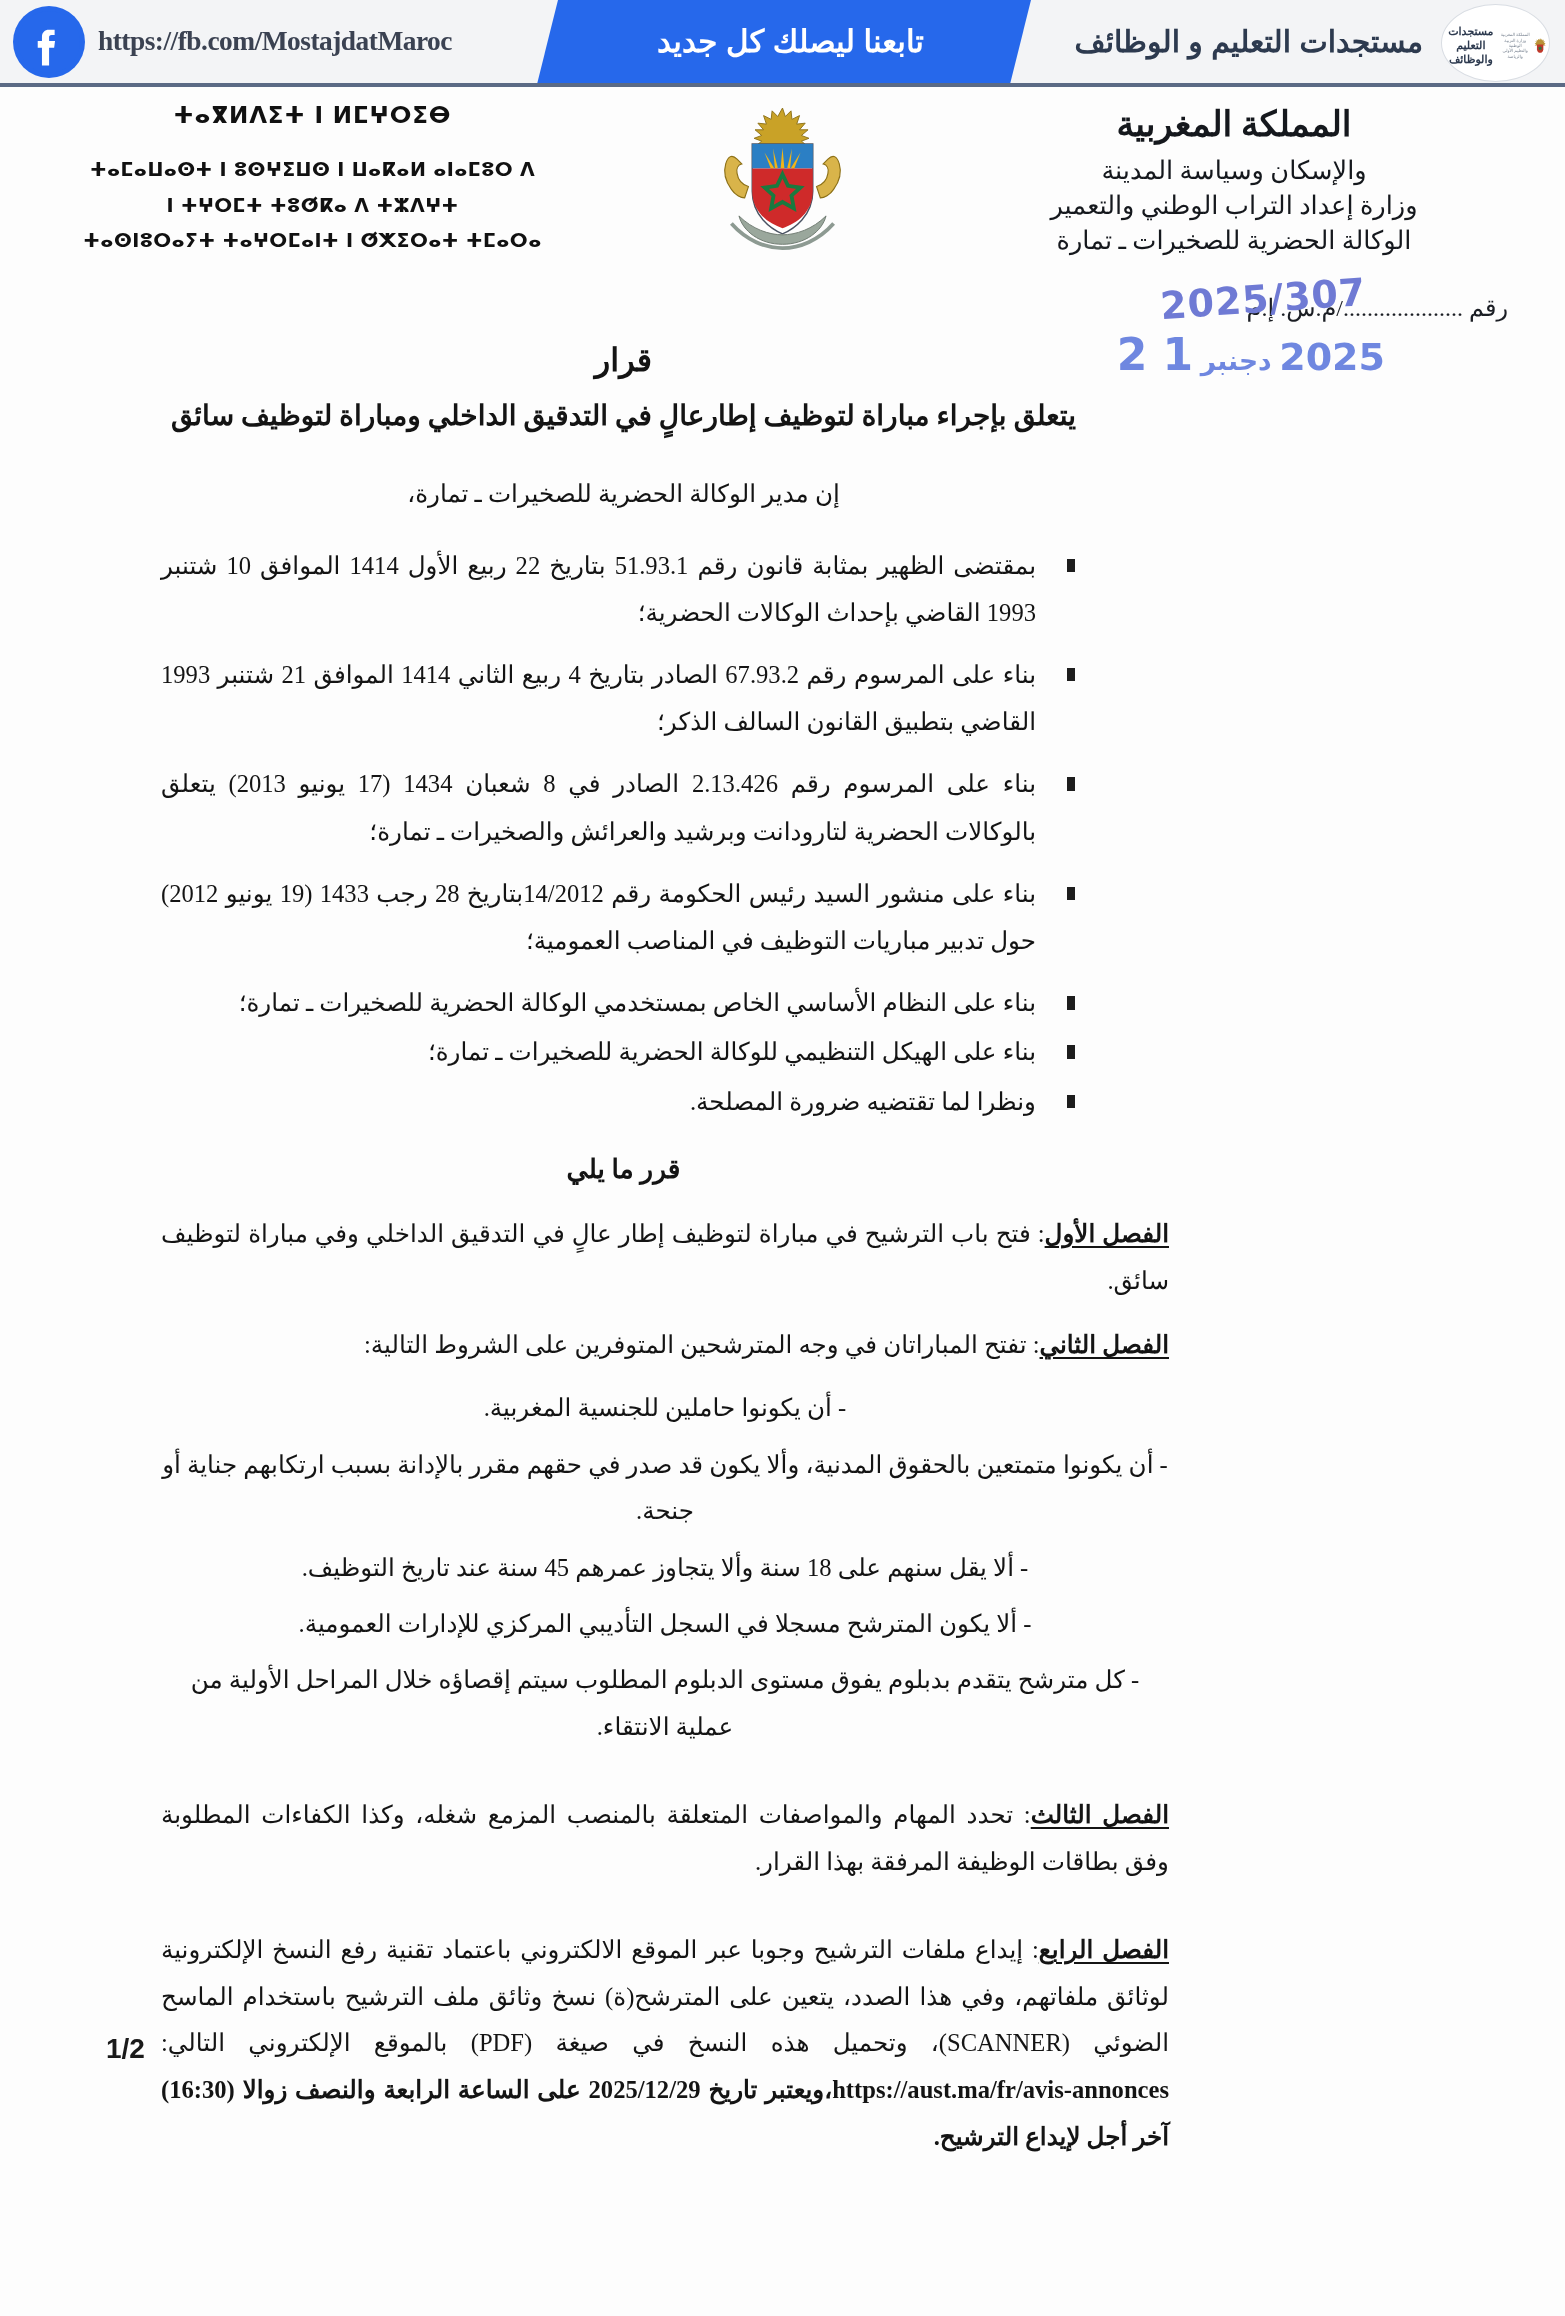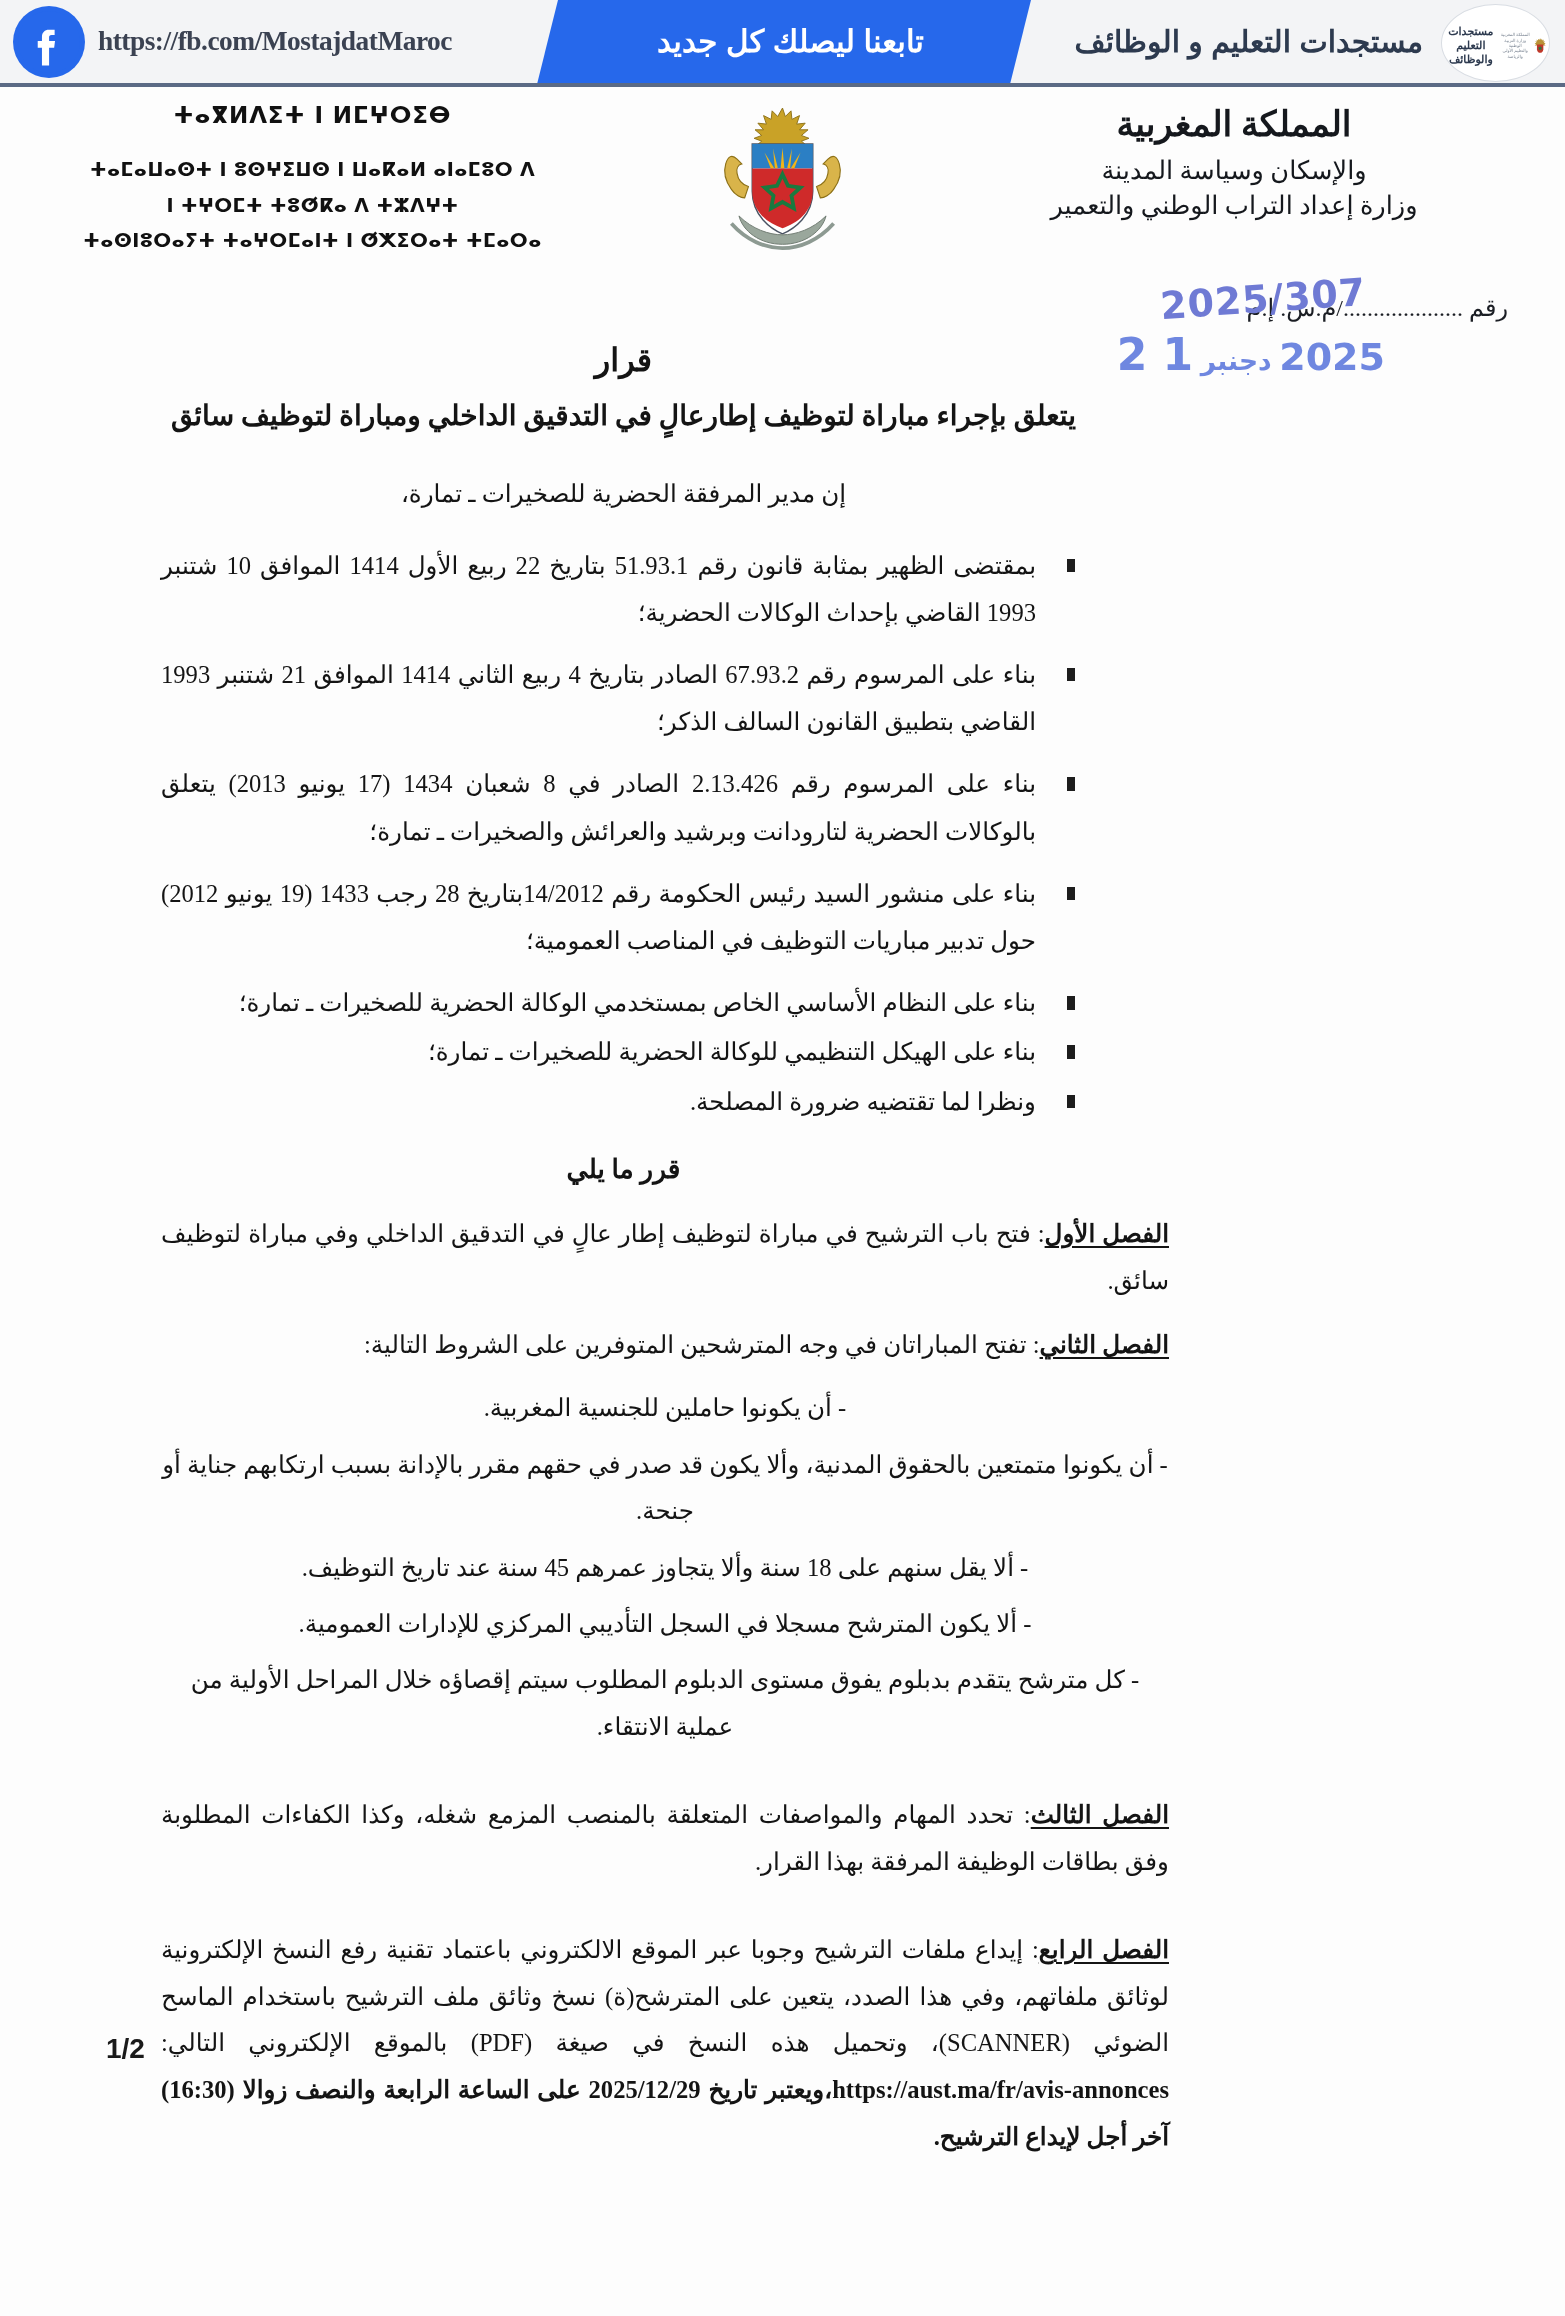--- a/index.html
+++ b/index.html
@@ -432,38 +432,39 @@
 
         <path d="M38 118c14 14 32 20 46 20s32-6 46-20c-4 16-22 30-46 30s-42-14-46-30z" fill="#9aa79c" stroke="#6e7a70" stroke-width="1"></path>
         <path d="M30 126c16 18 36 26 54 26s38-8 54-26" fill="none" stroke="#8d9a92" stroke-width="4"></path>
       </svg>
     </div>
 
     <div class="ministry-block">
       <div class="ministry-kingdom">المملكة المغربية</div>
       <div class="ministry-line">والإسكان وسياسة المدينة</div>
       <div class="ministry-line">وزارة إعداد التراب الوطني والتعمير</div>
+      <div class="ministry-line">الوكالة الحضرية للصخيرات ـ تمارة</div>
     </div>
   </div>
 
   <div class="ref-area">
     <div class="ref-line">رقم ..................../م.ش. إ.م</div>
     <div class="ref-hand-num">2025/307</div>
     <div class="ref-hand-date">
       <span class="d-year">2025</span><span class="d-mon">دجنبر</span><span class="d-day">1 2</span>
     </div>
   </div>
 
   <div class="body-wrap">
 
     <div class="decision-word">قرار</div>
 
     <div class="decision-sub">يتعلق بإجراء مباراة لتوظيف إطارعالٍ في التدقيق الداخلي ومباراة لتوظيف سائق</div>
 
-    <div class="intro-line">إن مدير المرفقة الحضرية للصخيرات ـ تمارة،</div>
+    <div class="intro-line">إن مدير الوكالة الحضرية للصخيرات ـ تمارة،</div>
 
     <ul class="whereas-list">
       <li class="whereas-item">بمقتضى الظهير بمثابة قانون رقم 51.93.1 بتاريخ 22 ربيع الأول 1414 الموافق 10 شتنبر 1993 القاضي بإحداث الوكالات الحضرية؛</li>
       <li class="whereas-item">بناء على المرسوم رقم 67.93.2 الصادر بتاريخ 4 ربيع الثاني 1414 الموافق 21 شتنبر 1993 القاضي بتطبيق القانون السالف الذكر؛</li>
       <li class="whereas-item">بناء على المرسوم رقم 2.13.426 الصادر في 8 شعبان 1434 (17 يونيو 2013) يتعلق بالوكالات الحضرية لتارودانت وبرشيد والعرائش والصخيرات ـ تمارة؛</li>
       <li class="whereas-item">بناء على منشور السيد رئيس الحكومة رقم 14/2012بتاريخ 28 رجب 1433 (19 يونيو 2012) حول تدبير مباريات التوظيف في المناصب العمومية؛</li>
       <li class="whereas-item tight">بناء على النظام الأساسي الخاص بمستخدمي الوكالة الحضرية للصخيرات ـ تمارة؛</li>
       <li class="whereas-item tight">بناء على الهيكل التنظيمي للوكالة الحضرية للصخيرات ـ تمارة؛</li>
       <li class="whereas-item tight">ونظرا لما تقتضيه ضرورة المصلحة.</li>
     </ul>

